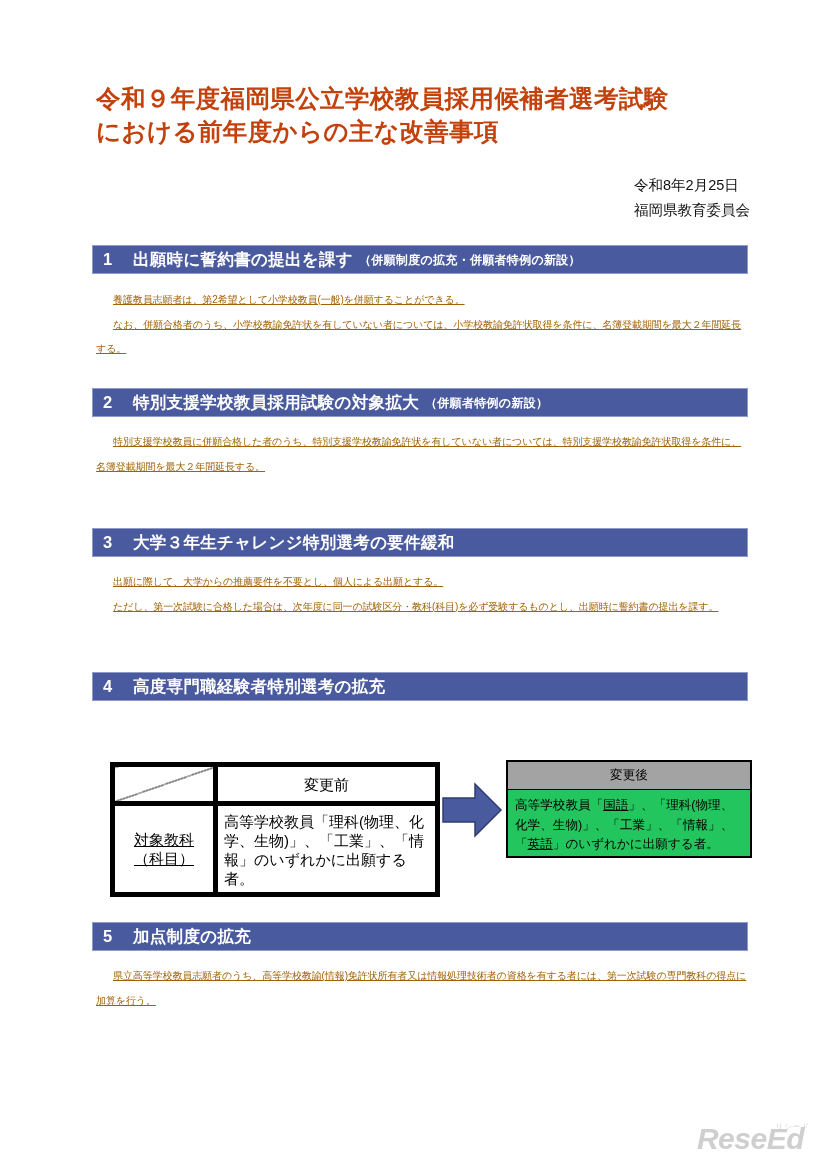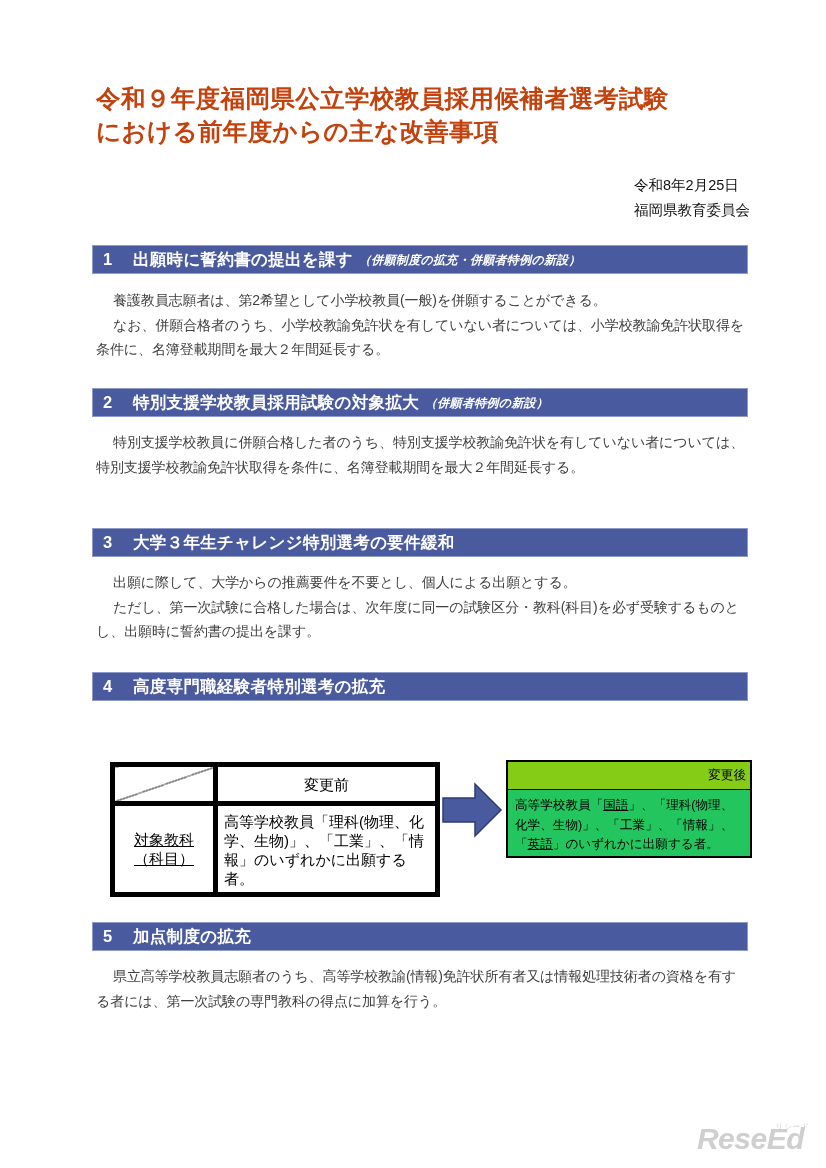--- a/index.html
+++ b/index.html
@@ -73,32 +73,32 @@
   }
   .sec-title {
     font-size: 16.5px;
   }
   .sec-sub {
     font-size: 12px;
     font-weight: bold;
     margin-left: 6px;
     position: relative;
     top: 1px;
-    font-style: italic;
   }
 
   
   .body-text {
     position: absolute;
     left: 96px;
     width: 652px;
-    font-size: 14px;
+    font-size: 10px;
     line-height: 24.5px;
-    color: #404040;
+    color: #a16207;
     letter-spacing: -0.1px;
+    text-decoration: underline;
   }
   .body-text p { margin: 0; }
   .ind { text-indent: 17px; }
 
   
   .compare {
     position: absolute;
     left: 110px;
     top: 762px;
     width: 625px;
@@ -159,26 +159,26 @@
   
   .after-box {
     position: absolute;
     left: 396px;
     top: -2px;
     width: 246px;
     box-sizing: border-box;
     border: 2.5px solid #000;
   }
   .after-head {
-    background: #84cc16;
+    background: #a3a3a3;
     border-bottom: 1px solid #000;
-    text-align: right;
+    text-align: center;
     font-size: 12.6px;
     line-height: 19px;
-    padding: 4px 4px;
+    padding: 4px 10px;
     color: #000;
   }
   .after-body {
     background: #22c55e;
     font-size: 12.6px;
     line-height: 19.5px;
     padding: 6px 7px 7px 7px;
     color: #000;
     height: 66px;
     box-sizing: border-box;

